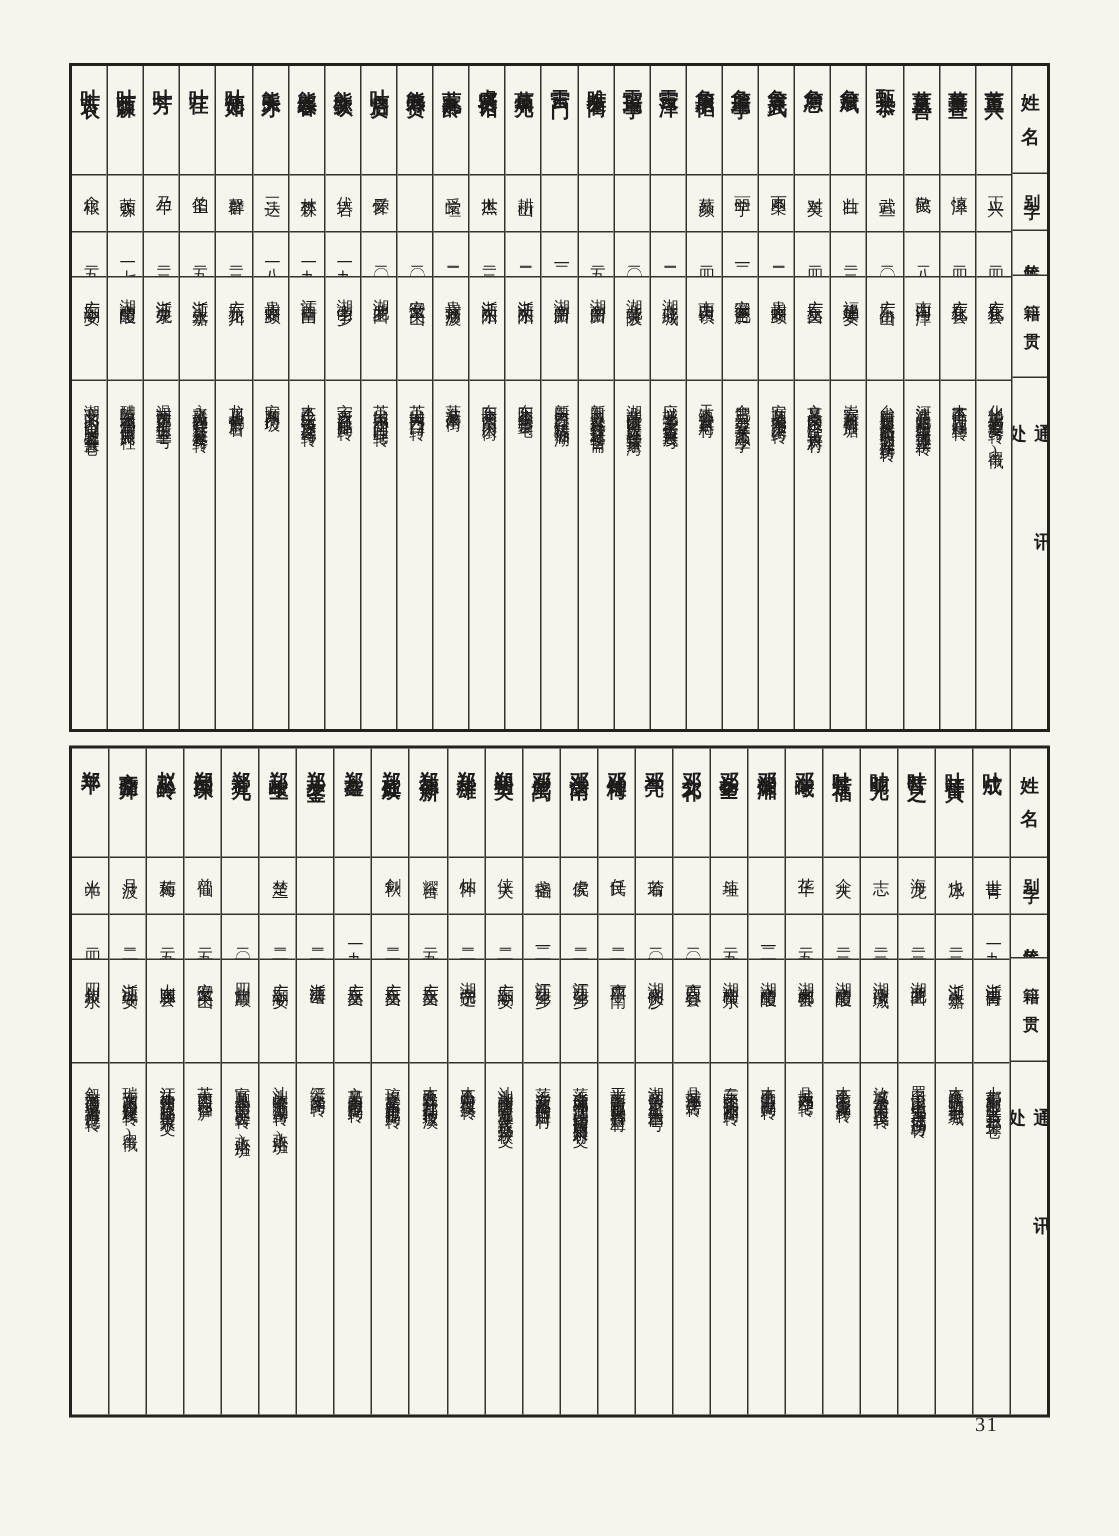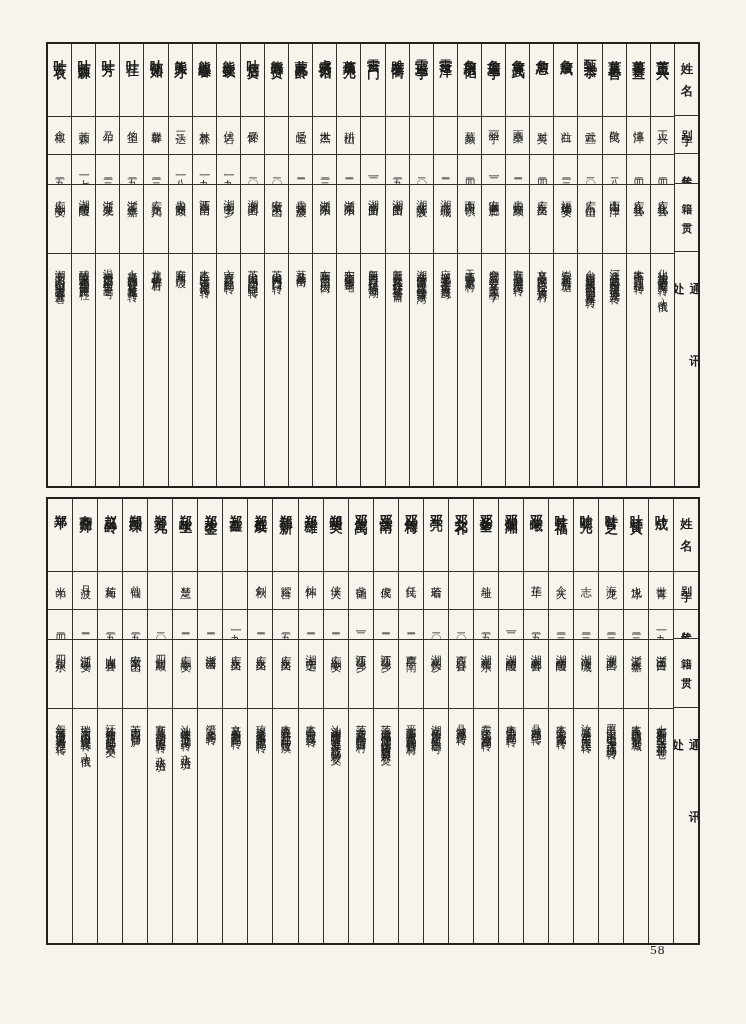--- a/index.html
+++ b/index.html
@@ -486,14 +486,14 @@
     <div class="cell cell-name">郑平</div>
     <div class="cell cell-zi">光中</div>
     <div class="cell cell-age">二四</div>
     <div class="cell cell-native">四川叙永</div>
     <div class="cell cell-addr">叙永河西城道署街丹记转</div>
   </div>
 </section>
 
   </div>
 
-  <div class="pageno">58</div>
+  <div class="pageno">31</div>
 </div>
 
 </body></html>

